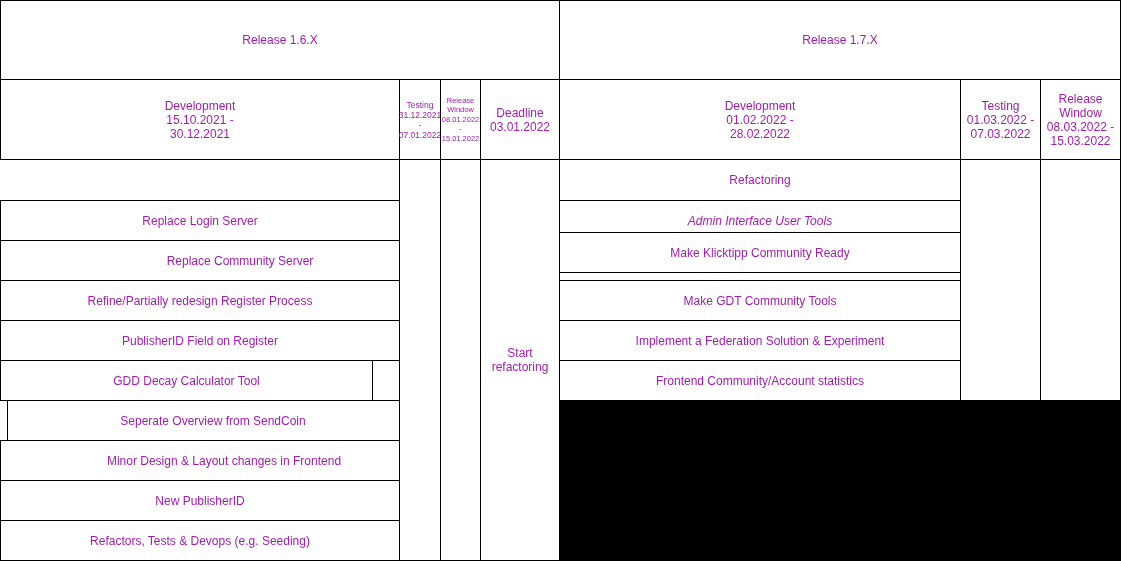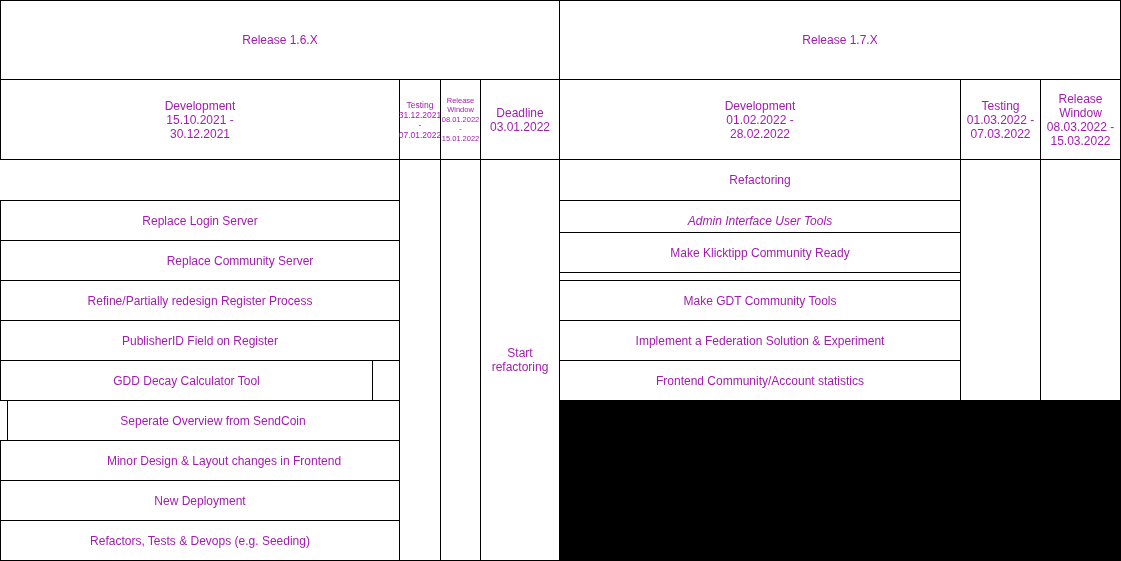--- a/index.html
+++ b/index.html
@@ -66,21 +66,21 @@
 08.03.2022 -
 15.03.2022</div>
 
   <div class="cell task" style="left:0; top:200px; width:400px; height:41px;">Replace Login Server</div>
   <div class="cell task" style="left:0; top:240px; width:480px; height:41px;">Replace Community Server</div>
   <div class="cell task" style="left:0; top:320px; width:400px; height:41px;">PublisherID Field on Register</div>
   <div class="cell task" style="left:0; top:280px; width:400px; height:41px;">Refine/Partially redesign Register Process</div>
   <div class="cell task" style="left:0; top:360px; width:373px; height:41px;">GDD Decay Calculator Tool</div>
   <div class="cell task" style="left:0; top:400px; width:412px; height:41px;margin-left:7px;">Seperate Overview from SendCoin</div>
   <div class="cell task" style="left:0; top:440px; width:400px; height:41px;padding-left:48px;">Minor Design &amp; Layout changes in Frontend</div>
-  <div class="cell task" style="left:0; top:480px; width:400px; height:41px;">New Deployment</div>
+  <div class="cell task" style="left:0; top:480px; width:400px; height:41px;">New PublisherID</div>
   <div class="cell task" style="left:0; top:520px; width:400px; height:41px;">Refactors, Tests &amp; Devops (e.g. Seeding)</div>
 
   <div class="cell" style="left:399px; top:159px; width:42px; height:402px;"></div>
   <div class="cell" style="left:440px; top:159px; width:41px; height:402px;"></div>
   <div class="cell fs12" style="left:480px; top:159px; width:80px; height:402px;">Start
 refactoring</div>
 
   <div class="cell task" style="left:559px; top:159px; width:402px; height:42px;">Refactoring</div>
   <div class="cell task" style="left:559px; top:200px; width:402px; height:41px;font-style:italic;">Admin Interface User Tools</div>
   <div class="cell task" style="left:559px; top:232px; width:402px; height:41px;">Make Klicktipp Community Ready</div>

